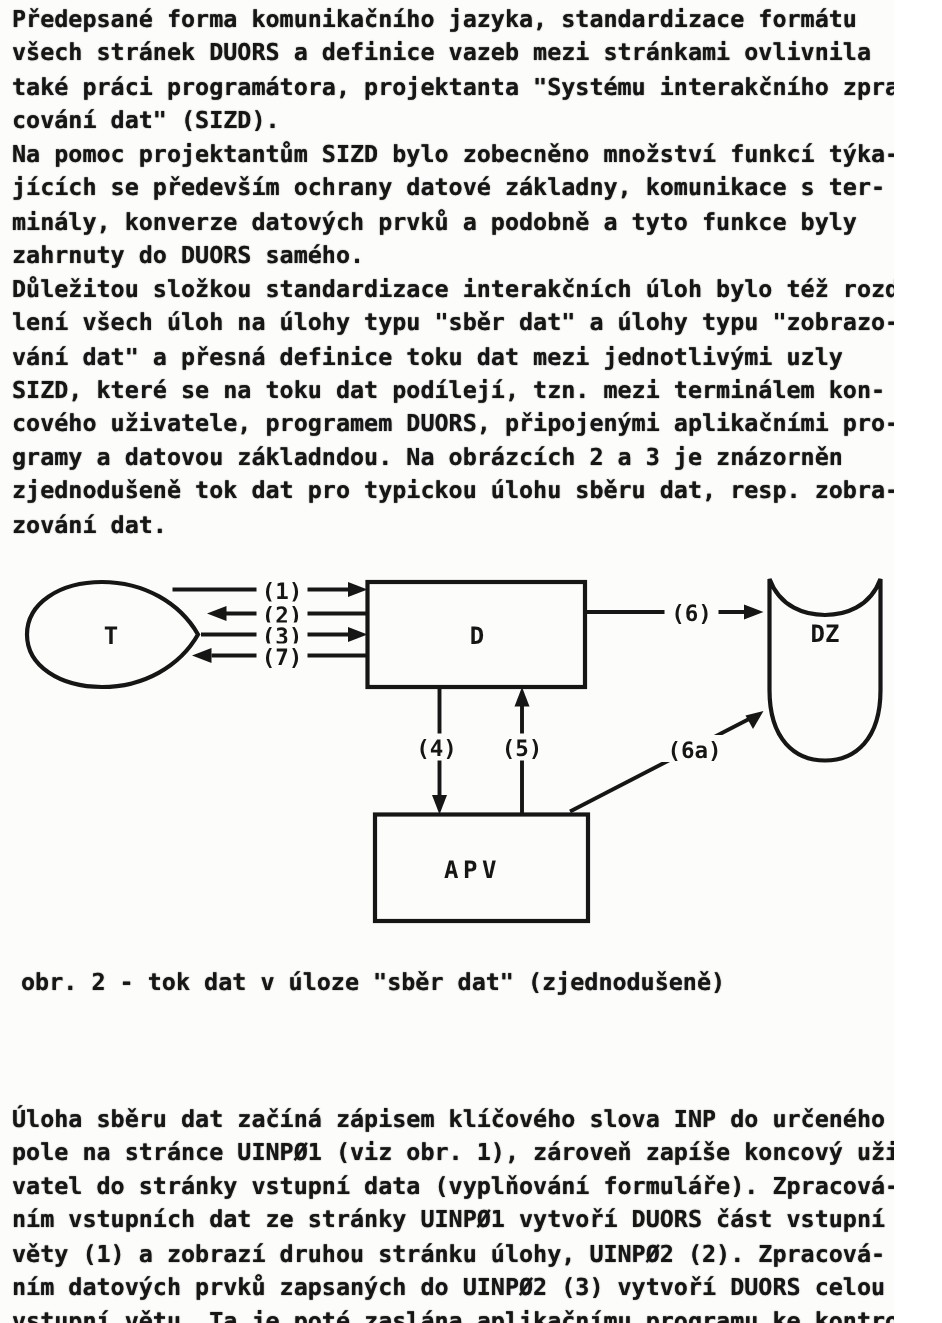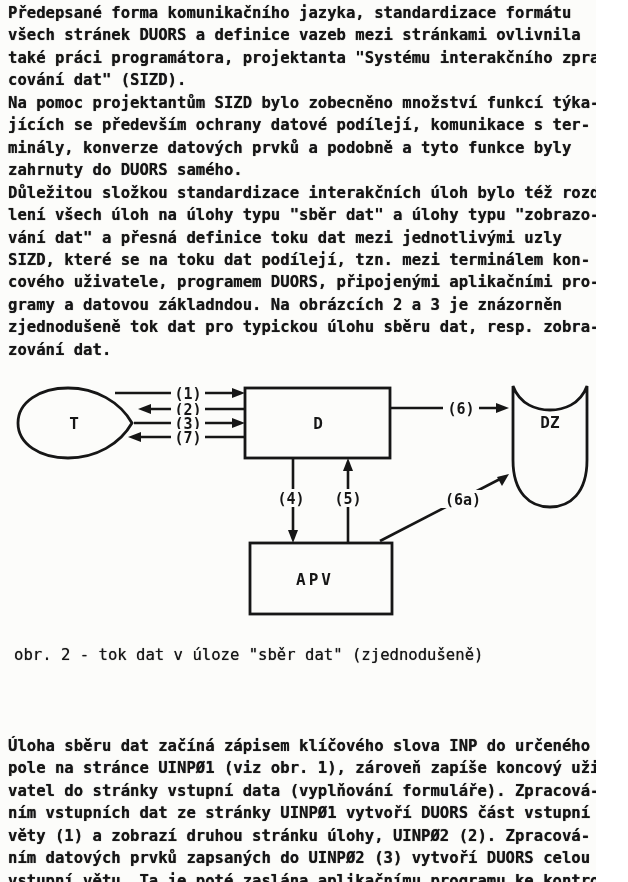--- a/index.html
+++ b/index.html
@@ -17,21 +17,21 @@
   .para {
     margin:0;
     white-space:pre;
     font-size:15.6px;
     line-height:22.45px;
     font-weight:700;
     text-shadow:0 0 0.8px rgba(22,22,22,0.85);
   }
   .caption {
     position:absolute; left:14px; top:646px;
-    font-size:15.6px; font-weight:400;
+    font-size:15.6px; font-weight:700;
     white-space:pre;
     text-shadow:0 0 0.8px rgba(22,22,22,0.85);
   }
   svg.figure { position:absolute; left:0; top:375px; }
   svg.figure .shape { fill:#fcfcfa; stroke:#161616; stroke-width:2.8px; }
   svg.figure .edge  { stroke:#161616; stroke-width:2.6px; }
   svg.figure .head  { fill:#161616; stroke:none; }
   svg.figure .lblbg { fill:#fcfcfa; stroke:none; }
   svg.figure text {
     font-family:"DejaVu Sans Mono", monospace;
@@ -45,21 +45,21 @@
 <body>
 
 <div class="page">
 
   <div class="text-block top">
     <p class="para">Předepsané forma komunikačního jazyka, standardizace formátu
 všech stránek DUORS a definice vazeb mezi stránkami ovlivnila
 také práci programátora, projektanta "Systému interakčního zpra-
 cování dat" (SIZD).</p>
     <p class="para">Na pomoc projektantům SIZD bylo zobecněno množství funkcí týka-
-jících se především ochrany datové podílejí, komunikace s ter-
+jících se především ochrany datové základny, komunikace s ter-
 minály, konverze datových prvků a podobně a tyto funkce byly
 zahrnuty do DUORS samého.</p>
     <p class="para">Důležitou složkou standardizace interakčních úloh bylo též rozdě-
 lení všech úloh na úlohy typu "sběr dat" a úlohy typu "zobrazo-
 vání dat" a přesná definice toku dat mezi jednotlivými uzly
 SIZD, které se na toku dat podílejí, tzn. mezi terminálem kon-
 cového uživatele, programem DUORS, připojenými aplikačními pro-
 gramy a datovou základndou. Na obrázcích 2 a 3 je znázorněn
 zjednodušeně tok dat pro typickou úlohu sběru dat, resp. zobra-
 zování dat.</p>

